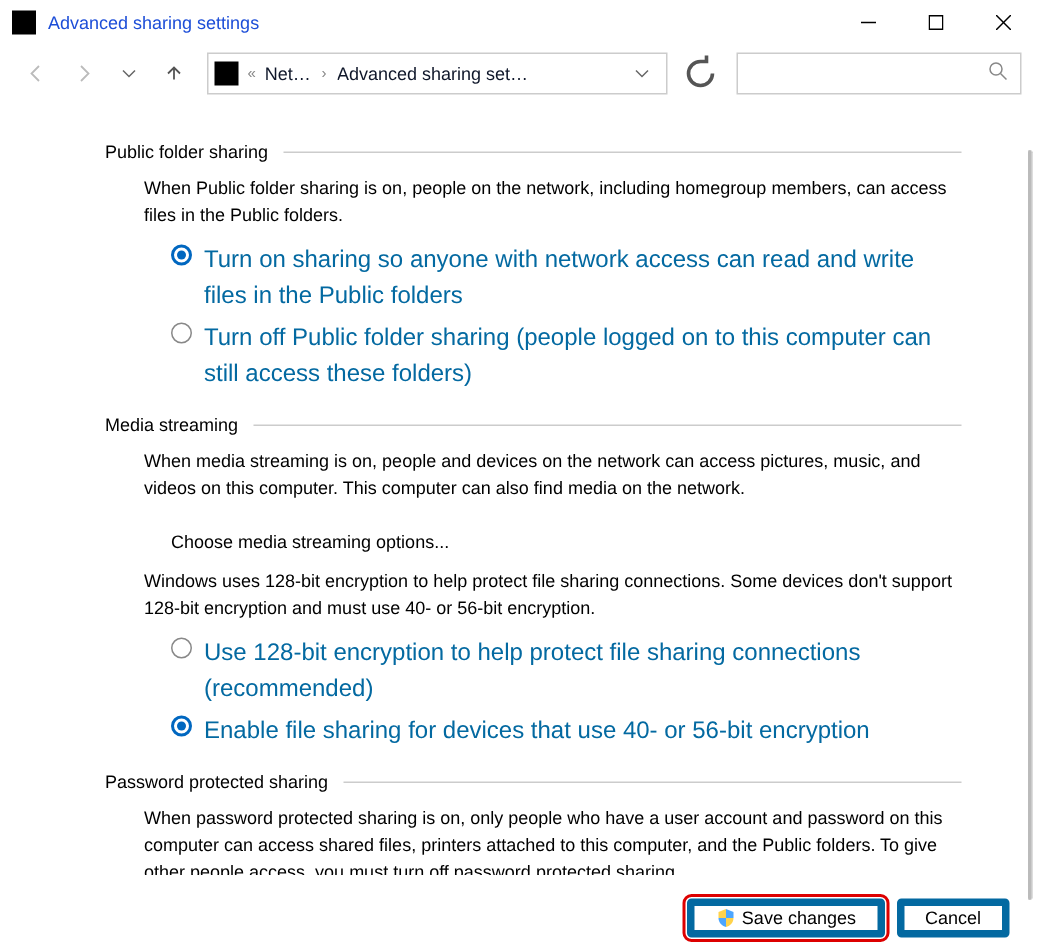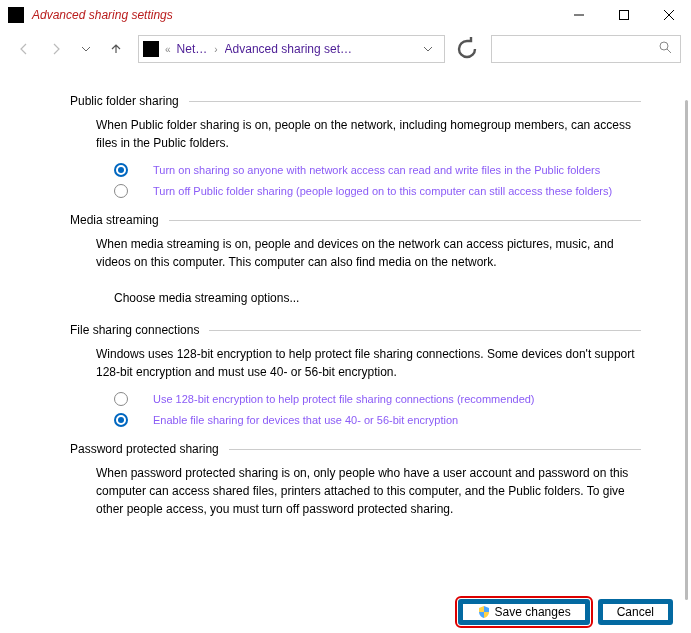--- a/index.html
+++ b/index.html
@@ -16,21 +16,21 @@
       display: flex;
       align-items: center;
       height: 30px;
       padding: 0 0 0 8px;
     }
     .titlebar .appicon {
       width: 16px; height: 16px;
       background: #000;
       margin-right: 8px;
     }
-    .titlebar .title { font-size: 12px; color: #b91c1c; font-style: italic; }
+    .titlebar .title { font-size: 12px; color: #1d4ed8; }
     .titlebar .win-controls {
       margin-left: auto;
       display: flex;
     }
     .titlebar .win-controls .wc {
       width: 45px; height: 30px;
       display: flex; align-items: center; justify-content: center;
       font-size: 12px;
       cursor: pointer;
       font-family: "Segoe UI", sans-serif;
@@ -59,21 +59,21 @@
       align-items: center;
       padding: 0 4px;
       gap: 4px;
       margin: 0 4px;
       max-width: 320px;
     }
     .addressbar .locicon {
       width: 16px; height: 16px; background: #000;
     }
     .addressbar .crumb {
-      color: #4c1d95; font-size: 12px;
+      color: #0f172a; font-size: 12px;
       white-space: nowrap;
       overflow: hidden;
       text-overflow: ellipsis;
     }
     .addressbar .sep { color: #888; font-size: 10px; padding: 0 3px;}
     .addressbar .chev { color: #888; font-size: 10px; padding: 0 2px;}
     .dropdown-chev {
       width: 24px; height: 28px;
       display:flex;align-items:center;justify-content:center;
       color:#666;
@@ -118,24 +118,24 @@
     .desc {
       color: #000;
       font-size: 12px;
       line-height: 1.5;
       margin: 6px 0 10px 26px;
     }
     .radios { margin-left: 44px; }
     .radio-row {
       display: flex;
       align-items: flex-start;
-      gap: 25px;
+      gap: 8px;
       margin: 4px 0;
-      font-size: 11px;
-      color: #8b5cf6;
+      font-size: 16px;
+      color: #0369a1;
       line-height: 1.5;
       cursor: pointer;
     }
     .radio {
       width: 14px; height: 14px;
       border-radius: 50%;
       border: 1.5px solid #888;
       flex-shrink: 0;
       margin-top: 1px;
       position: relative;
@@ -288,24 +288,20 @@
     </div>
   </div>
 
   <div class="section-header">
     <span>Media streaming</span>
     <div class="line"></div>
   </div>
   <div class="desc">When media streaming is on, people and devices on the network can access pictures, music, and videos on this computer. This computer can also find media on the network.</div>
   <div class="link">Choose media streaming options...</div>
 
-  <div class="section-header">
-    <span>File sharing connections</span>
-    <div class="line"></div>
-  </div>
   <div class="desc">Windows uses 128-bit encryption to help protect file sharing connections. Some devices don't support 128-bit encryption and must use 40- or 56-bit encryption.</div>
   <div class="radios">
     <div class="radio-row">
       <div class="radio"></div>
       <span>Use 128-bit encryption to help protect file sharing connections (recommended)</span>
     </div>
     <div class="radio-row">
       <div class="radio selected"></div>
       <span>Enable file sharing for devices that use 40- or 56-bit encryption</span>
     </div>

